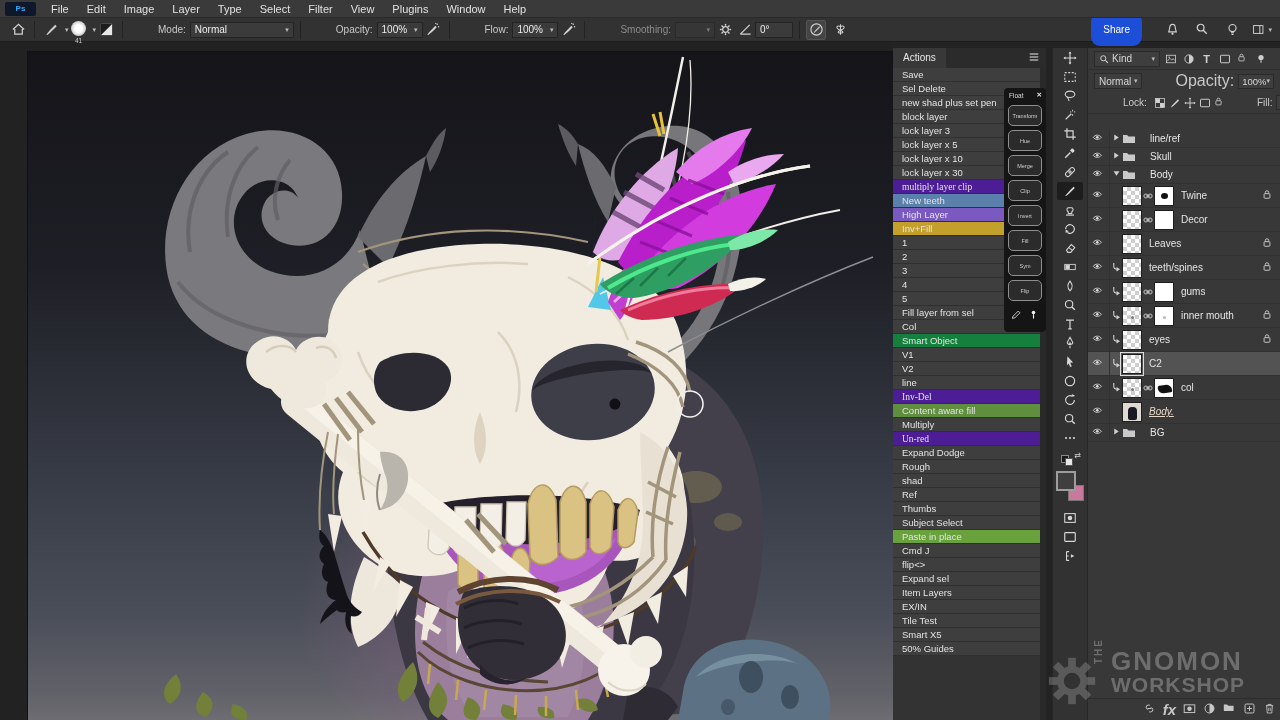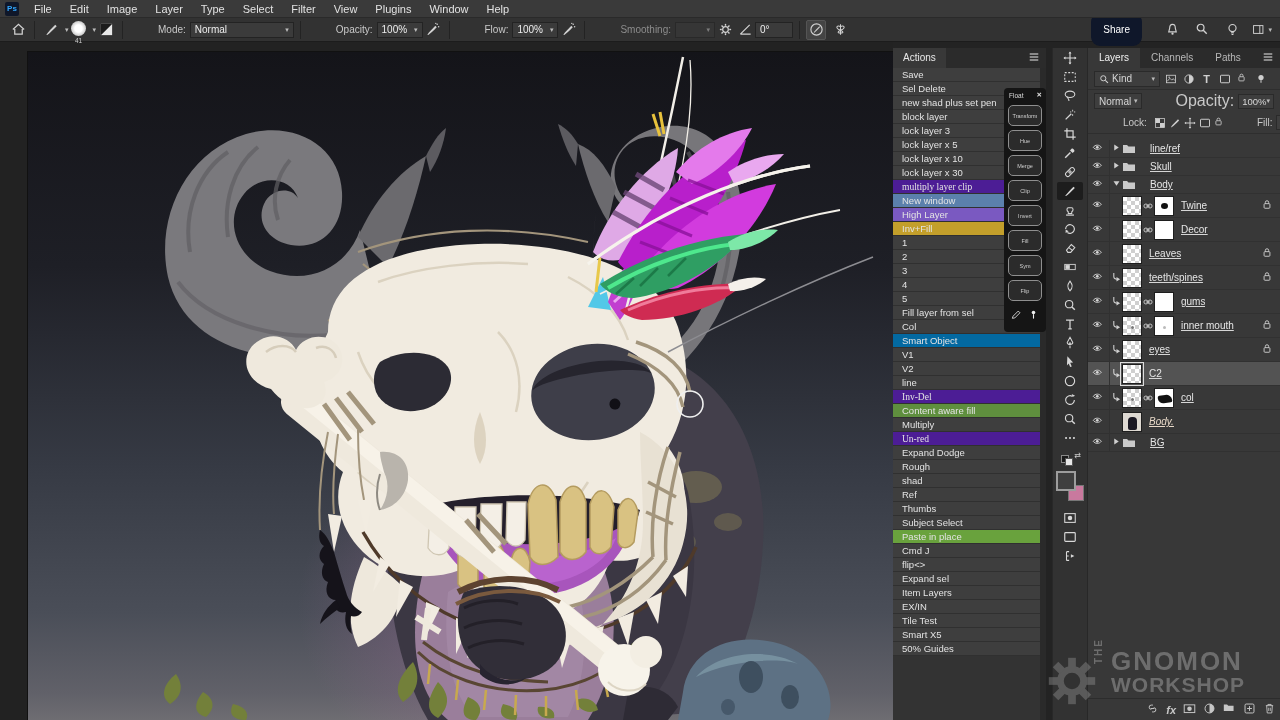--- a/index.html
+++ b/index.html
@@ -4,21 +4,21 @@
 <style>
   * { margin:0; padding:0; box-sizing:border-box; }
   html,body { width:1280px; height:720px; overflow:hidden; background:#232323;
               font-family:"Liberation Sans", sans-serif; color:#d6d6d6; }
   #app { position:relative; width:1280px; height:720px; }
 
   
   #menubar { position:absolute; left:0; top:0; width:1280px; height:18px;
              background:#3a3a3a; display:flex; align-items:center; z-index:30;
              border-bottom:1px solid #2a2a2a; }
-  #ps-logo { width:14px; height:14px; margin:0 6px 0 5px; background:#0f172a;
+  #ps-logo { width:31px; height:14px; margin:0 6px 0 5px; background:#0f172a;
              border-radius:2px; color:#31a8ff; font-size:8px; font-weight:bold;
              display:flex; align-items:center; justify-content:center; }
   .menu-item { font-size:11px; color:#e2e2e2; padding:0 9px; line-height:18px; cursor:default; }
 
   
   #optionsbar { position:absolute; left:0; top:18px; width:1280px; height:24px;
                 background:#323232; border-bottom:1px solid #1c1c1c; z-index:29;
                 display:flex; align-items:center; font-size:10px; }
   .ob-sep { width:1px; height:18px; background:#232323; margin:0 6px; }
   .ob-label { color:#c9c9c9; margin:0 4px;padding-left:25px; }
@@ -26,21 +26,21 @@
               display:flex; align-items:center; padding:0 4px; color:#ededed; }
   .ob-arrow { font-size:7px; color:#bbb; margin-left:4px; }
   .ob-icon { width:20px; height:20px; display:flex; align-items:center; justify-content:center; color:#d2d2d2; }
   .ob-icon svg { width:15px; height:15px; }
   .ob-icon.boxed { border:1px solid #555; background:#444; border-radius:2px; }
   #brush-preview { position:relative; width:20px; height:20px; }
   #brush-preview .dot { width:15px; height:15px; border-radius:50%;
         background:radial-gradient(circle,#ffffff 35%,#9a9a9a 100%); margin:1px auto; }
   #brush-preview .num { position:absolute; left:0; right:0; bottom:-4px; text-align:center;
         font-size:6.5px; color:#cfcfcf; }
-  #share-btn { background:#0f172a; color:#fff; border-radius:9px; font-size:10px;
+  #share-btn { background:#1d4ed8; color:#fff; border-radius:9px; font-size:10px;
                padding:11px 12px; margin-right:10px; }
 
   
   #pasteboard { position:absolute; left:0; top:42px; width:893px; height:678px; background:#222222; }
   #canvas { position:absolute; left:28px; top:10px; width:865px; height:668px;
             background:#17171c; box-shadow:0 0 0 1px #111; }
   #canvas svg { display:block; }
 
   
   #actions-panel { position:absolute; left:893px; top:48px; width:153px; height:672px;
@@ -50,21 +50,21 @@
                  font-size:10px; color:#e8e8e8; }
   #actions-menu-icon { margin-left:auto; margin-right:6px; color:#c9c9c9; }
   #actions-list { width:100%; }
   .action-row { height:14px; line-height:14px; font-size:9.5px; padding-left:9px;
                 background:#3e3e3e; border-bottom:1px solid #303030; color:#e3e3e3;
                 white-space:nowrap; overflow:hidden; }
   .action-row.c-red    { background:#4c1d95;font-family:Liberation Serif, serif; }
   .action-row.c-blue   { background:#5b80ac; }
   .action-row.c-purple { background:#7a59c1; }
   .action-row.c-yellow { background:#c39f2b; }
-  .action-row.c-orange { background:#0369a1; }
+  .action-row.c-orange { background:#15803d; }
   .action-row.c-green  { background:#5f8f3e; }
   .action-row.c-green2 { background:#69a23d; }
   #actions-scroll { position:absolute; right:0; top:20px; width:6px; bottom:0; background:#2a2a2a; }
 
   
   #float-panel { position:absolute; left:1004px; top:88px; width:42px; height:244px;
                  background:#151515; border-radius:4px; z-index:20; padding-top:2px; }
   #float-title { display:flex; align-items:center; padding:1px 4px 2px 5px; }
   #float-title span { font-size:6.5px; color:#ddd; }
   #float-close { margin-left:auto; color:#fff; font-size:8px; font-weight:bold; }
@@ -106,21 +106,21 @@
   .filter-ico { width:15px; height:15px; margin-left:3px; display:flex; align-items:center;
                 justify-content:center; color:#cfcfcf; }
   .filter-ico svg { width:12px; height:12px; }
   #lp-blend { height:22px; }
   #blend-box { display:flex; align-items:center; background:#3e3e3e; border:1px solid #2a2a2a;
                height:16px; padding:0 4px; font-size:10px; width:88px; }
   #blend-box .ob-arrow { margin-left:auto; }
   #lp-lock { height:22px; border-bottom:1px solid #2e2e2e; font-size:10px; }
   .small-field { display:flex; align-items:center; background:#3e3e3e; border:1px solid #2a2a2a;
                  height:15px; padding:0 3px; font-size:9.5px; }
-  #layers-list { margin-top:6px;text-decoration:underline; }
+  #layers-list { margin-top:16px; }
   .layer-row { display:flex; align-items:center; border-bottom:1px solid #313131;
                font-size:10px; color:#e5e5e5; position:relative; }
   .layer-row.h18 { height:18px; } .layer-row.h24 { height:24px; } .layer-row.h26 { height:26px; }
   .layer-row.selected { background:#535353; }
   .eye-box { width:22px; display:flex; justify-content:center; color:#d8d8d8; flex:none;
              border-right:1px solid #313131; align-self:stretch; align-items:center; }
   .eye-box svg { width:13px; height:13px; }
   .tw { color:#cfcfcf; width:12px; text-align:center; flex:none; }
   .tw svg { width:9px; height:9px; }
   .folder-ico { width:15px; margin-right:6px; color:#c9c9c9; flex:none; }
@@ -791,21 +791,21 @@
     <div id="actions-list">
         <div class="action-row">Save</div>
         <div class="action-row">Sel Delete</div>
         <div class="action-row">new shad plus set pen</div>
         <div class="action-row">block layer</div>
         <div class="action-row">lock layer 3</div>
         <div class="action-row">lock layer x 5</div>
         <div class="action-row">lock layer x 10</div>
         <div class="action-row">lock layer x 30</div>
         <div class="action-row c-red">multiply layer clip</div>
-        <div class="action-row c-blue">New window</div>
+        <div class="action-row c-blue">New teeth</div>
         <div class="action-row c-purple">High Layer</div>
         <div class="action-row c-yellow">Inv+Fill</div>
         <div class="action-row">1</div>
         <div class="action-row">2</div>
         <div class="action-row">3</div>
         <div class="action-row">4</div>
         <div class="action-row">5</div>
         <div class="action-row">Fill layer from sel</div>
         <div class="action-row">Col</div>
         <div class="action-row c-orange">Smart Object</div>
@@ -988,30 +988,20 @@
         </svg>
       </div>
     <div class="tool">
         <svg viewBox="0 0 16 16">
           <use href="#icon-edit-toolbar"></use>
         </svg>
       </div>
   </div>
 
   <div id="layers-panel">
-    <div id="lp-tabs">
-      <div id="lp-tabs-inner" style="display:flex;">
-          <div class="lp-tab active">Layers</div>
-          <div class="lp-tab">Channels</div>
-          <div class="lp-tab">Paths</div>
-        </div>
-      <span id="lp-menu-icon"><svg width="12" height="12" viewBox="0 0 14 14">
-            <use href="#icon-hamburger"></use>
-          </svg></span>
-    </div>
     <div class="lp-row" id="lp-filter">
       <div id="kind-box">
         <svg width="10" height="10" viewBox="0 0 14 14" style="margin-right:3px">
             <use href="#icon-search"></use>
           </svg>
         <span>Kind</span>
         <span class="ob-arrow">▾</span>
       </div>
       <span class="filter-ico">
           <svg viewBox="0 0 16 16">
@@ -1309,21 +1299,21 @@
           <span class="folder-ico"><svg viewBox="0 0 14 12">
               <use href="#icon-folder"></use>
             </svg></span>
           <span class="layer-name">BG</span>
         </div>
       </div>
     <div id="lp-footer">
       <span><svg viewBox="0 0 16 16">
             <use href="#icon-link"></use>
           </svg></span>
-      <span style="font-style:italic;font-size:11px;font-weight:bold">fx</span>
+      <span style="font-style:italic;font-size:15px;font-weight:bold">fx</span>
       <span><svg viewBox="0 0 16 16">
             <use href="#icon-mask"></use>
           </svg></span>
       <span><svg viewBox="0 0 16 16">
             <use href="#icon-adjust"></use>
           </svg></span>
       <span><svg viewBox="0 0 16 16">
             <use href="#icon-folder"></use>
           </svg></span>
       <span><svg viewBox="0 0 16 16">

